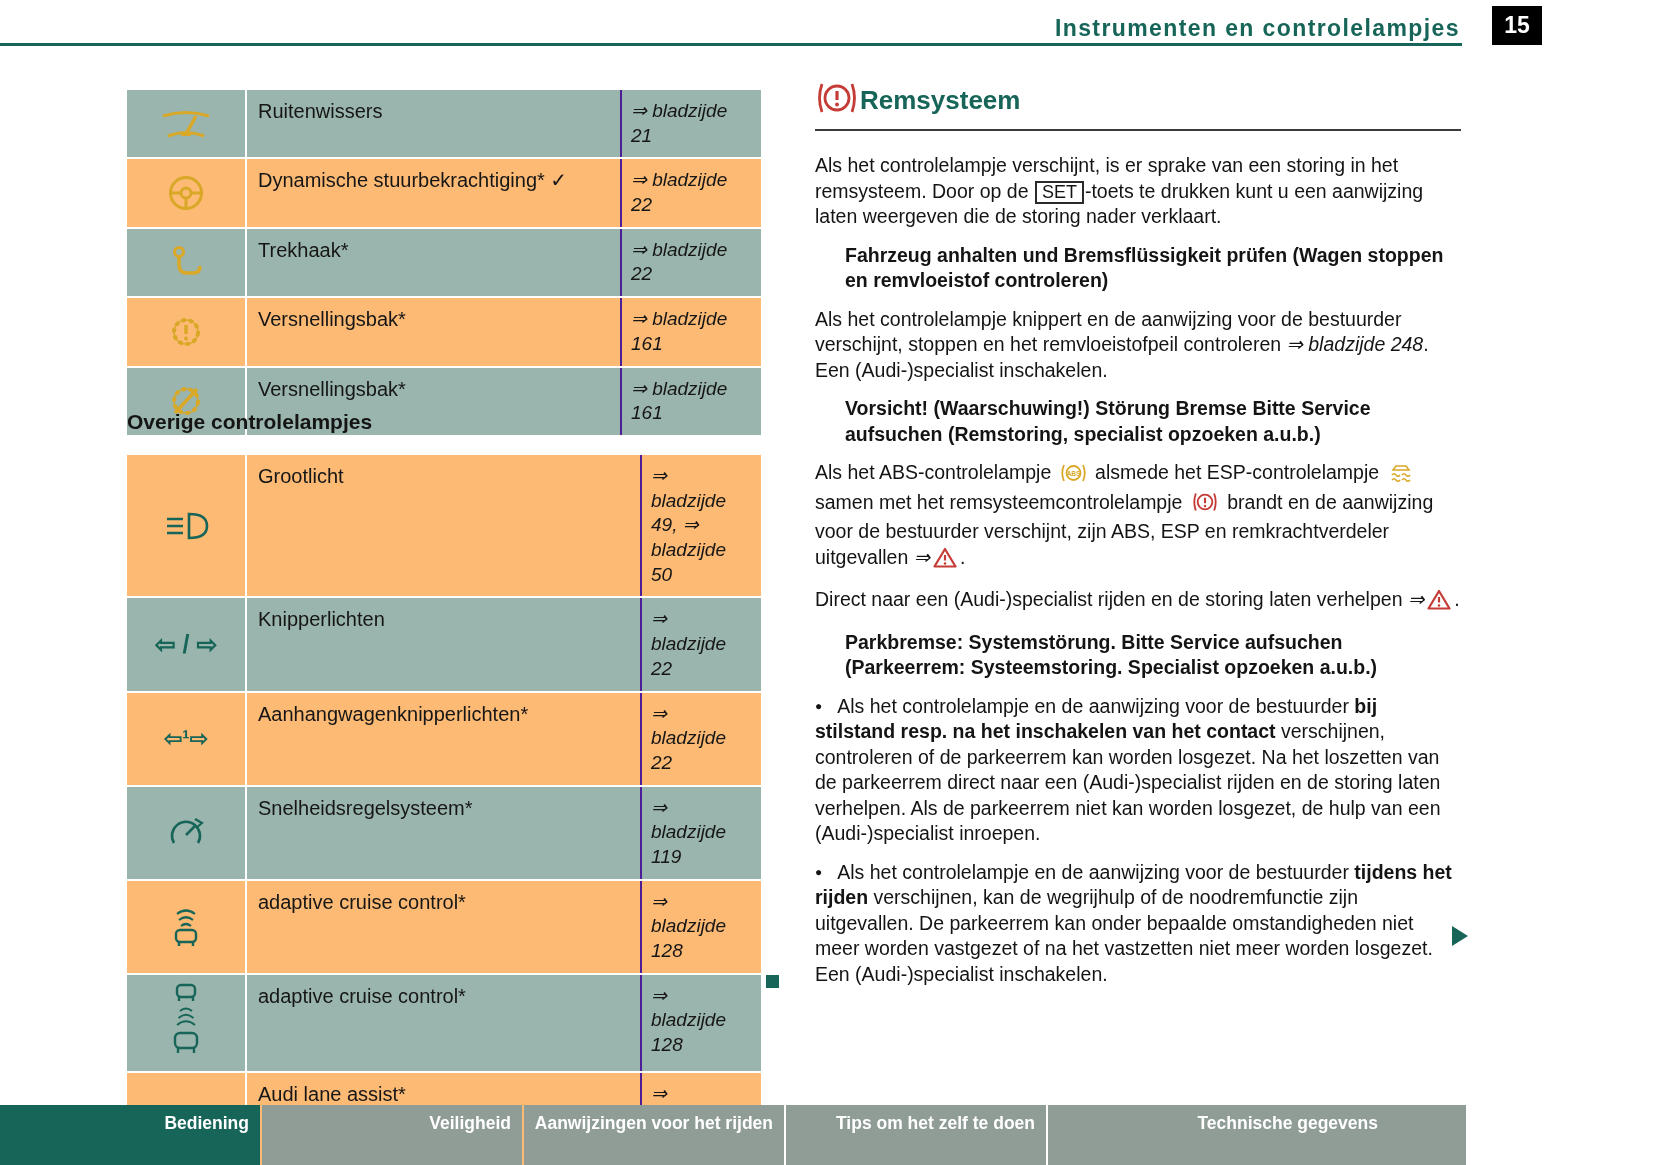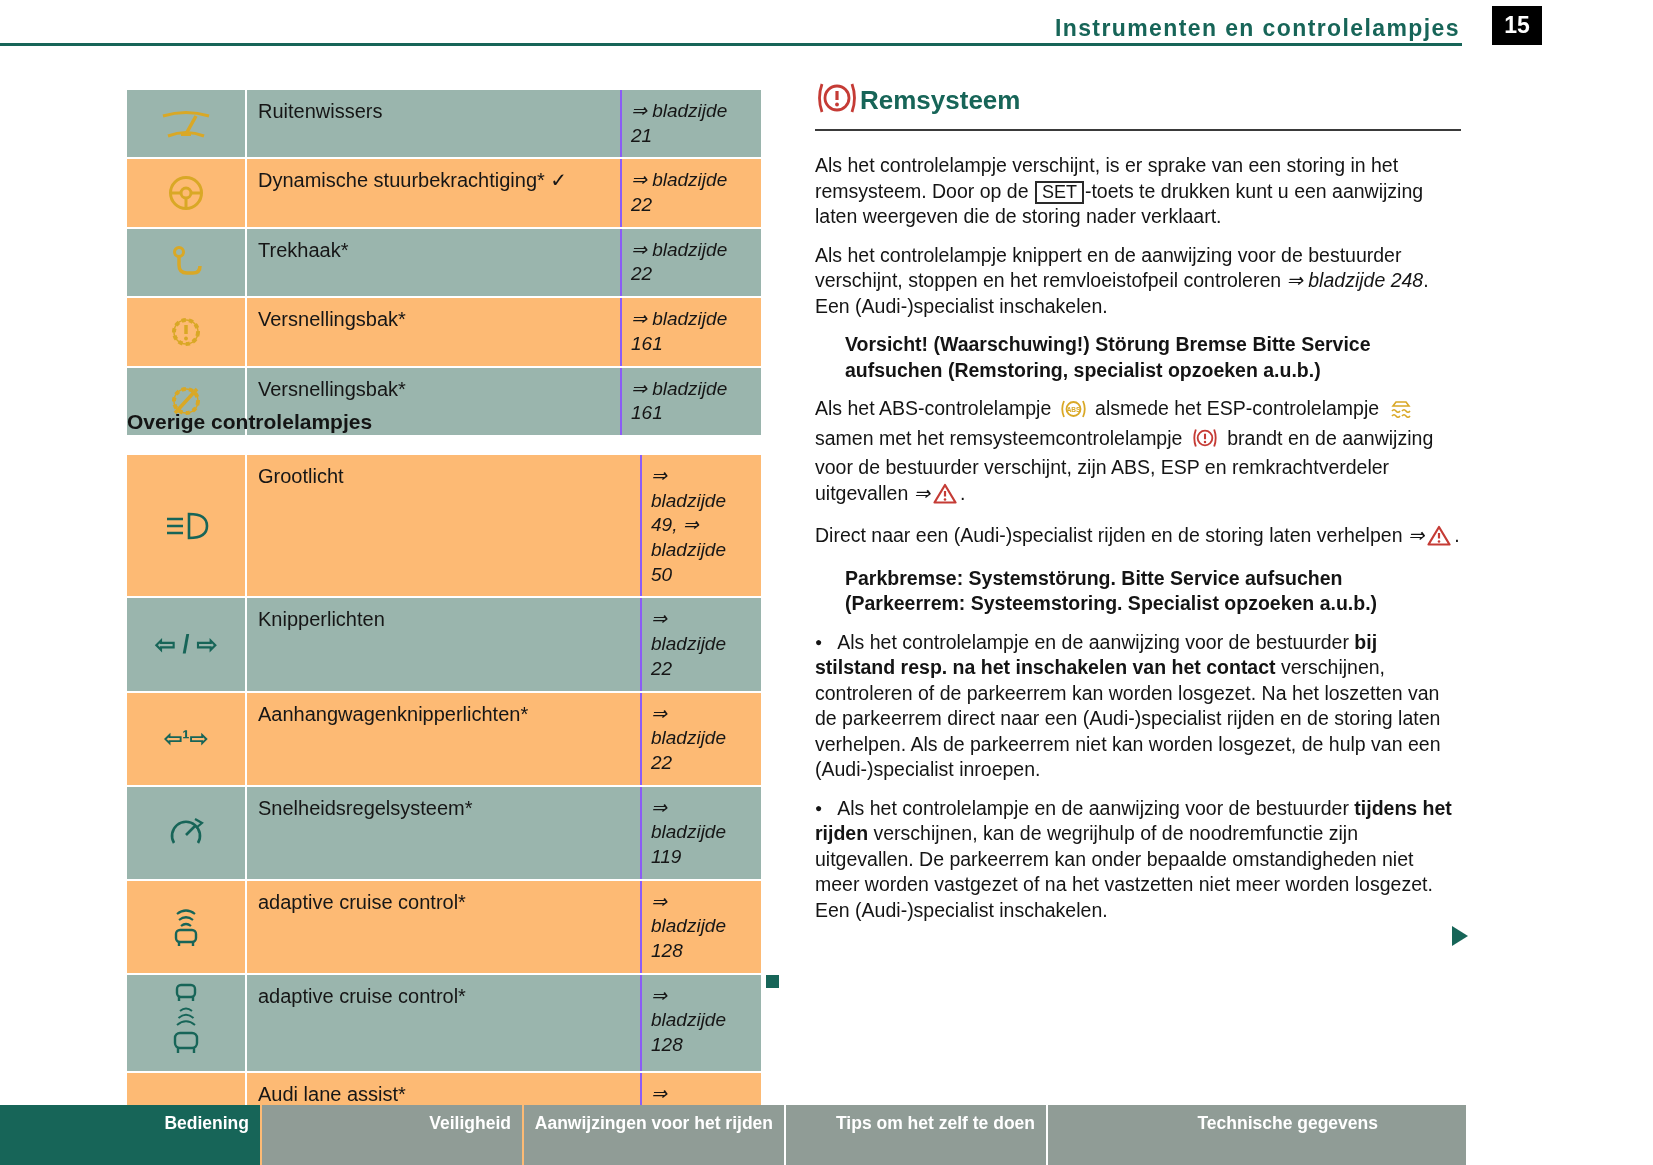--- a/index.html
+++ b/index.html
@@ -17,21 +17,21 @@
   
   .wtable { position:absolute; left:127px; width:634px; }
   #table1 { top:90px; }
   #table2 { top:455px; }
   .trow { display:flex; align-items:stretch; border-bottom:2px solid #ffffff; }
   .row-dark  { background:#9AB5AD; }
   .row-light { background:#fdba74; }
   .icon-cell { width:120px; flex:0 0 120px; display:flex; align-items:center; justify-content:center;
                border-right:2px solid #ffffff; padding:6px 0; }
   .label-cell { flex:1; padding:9px 12px 9px 11px; font-size:20px; line-height:1.25; color:#161616; }
-  .ref-cell  { border-left:2px solid #8b5cf6; padding:9px 14px 9px 9px; font-size:19px; font-style:italic;
+  .ref-cell  { border-left:2px solid #4c1d95; padding:9px 14px 9px 9px; font-size:19px; font-style:italic;
                line-height:1.3; color:#161616; }
   #table1 .ref-cell { width:141px; flex:0 0 141px; }
   #table2 .ref-cell { width:121px; flex:0 0 121px; }
   .glyph-icon { font-size:25px; color:#176558; font-weight:bold; white-space:nowrap; }
   .section-heading { position:absolute; left:127px; top:410px; font-size:21px; font-weight:bold; color:#141414; }
   .end-marker { position:absolute; left:766px; top:975px; width:13px; height:13px; background:#176558; }
 
   
   .right-col { position:absolute; left:815px; top:80px; width:646px; }
   .section-head { display:flex; align-items:center; gap:1px; padding-bottom:9px; border-bottom:2px solid #3a3a3a; }
@@ -235,20 +235,21 @@
           <circle cx="22" cy="24.5" r="1.9" fill="#C53B35"></circle>
           <path d="M7 4 Q2 18 7 32" fill="none" stroke="#C53B35" stroke-width="2.8"></path>
           <path d="M37 4 Q42 18 37 32" fill="none" stroke="#C53B35" stroke-width="2.8"></path>
         </svg>
       </span>
       <span class="section-title">Remsysteem</span>
     </div>
 
     <p class="body" style="margin-top:22px"><span>Als het controlelampje verschijnt, is er sprake van een storing in het remsysteem. Door op de </span><span class="setbox">SET</span><span>-toets te drukken kunt u een aanwijzing laten weergeven die de storing nader verklaart.</span></p>
 
+    <p class="msg">Fahrzeug anhalten und Bremsflüssigkeit prüfen (Wagen stoppen en remvloeistof controleren)</p>
 
     <p class="body"><span>Als het controlelampje knippert en de aanwijzing voor de bestuurder verschijnt, stoppen en het remvloeistofpeil controleren </span><span class="ref-inline">⇒ bladzijde 248</span><span>. Een (Audi-)specialist inschakelen.</span></p>
 
     <p class="msg">Vorsicht! (Waarschuwing!) Störung Bremse Bitte Service aufsuchen (Remstoring, specialist opzoeken a.u.b.)</p>
 
     <p class="body"><span>Als het ABS-controlelampje </span><span class="inline-icon"><svg width="27" height="20" viewBox="0 0 27 20">
             <circle cx="13.5" cy="10" r="7" fill="none" stroke="#D9A826" stroke-width="1.8"></circle>
             <text x="13.5" y="12.6" text-anchor="middle" font-size="6.5" font-weight="bold" fill="#D9A826" font-family="Liberation Sans, sans-serif">ABS</text>
             <path d="M4 2 Q0.5 10 4 18" fill="none" stroke="#D9A826" stroke-width="1.8"></path>
             <path d="M23 2 Q26.5 10 23 18" fill="none" stroke="#D9A826" stroke-width="1.8"></path>

